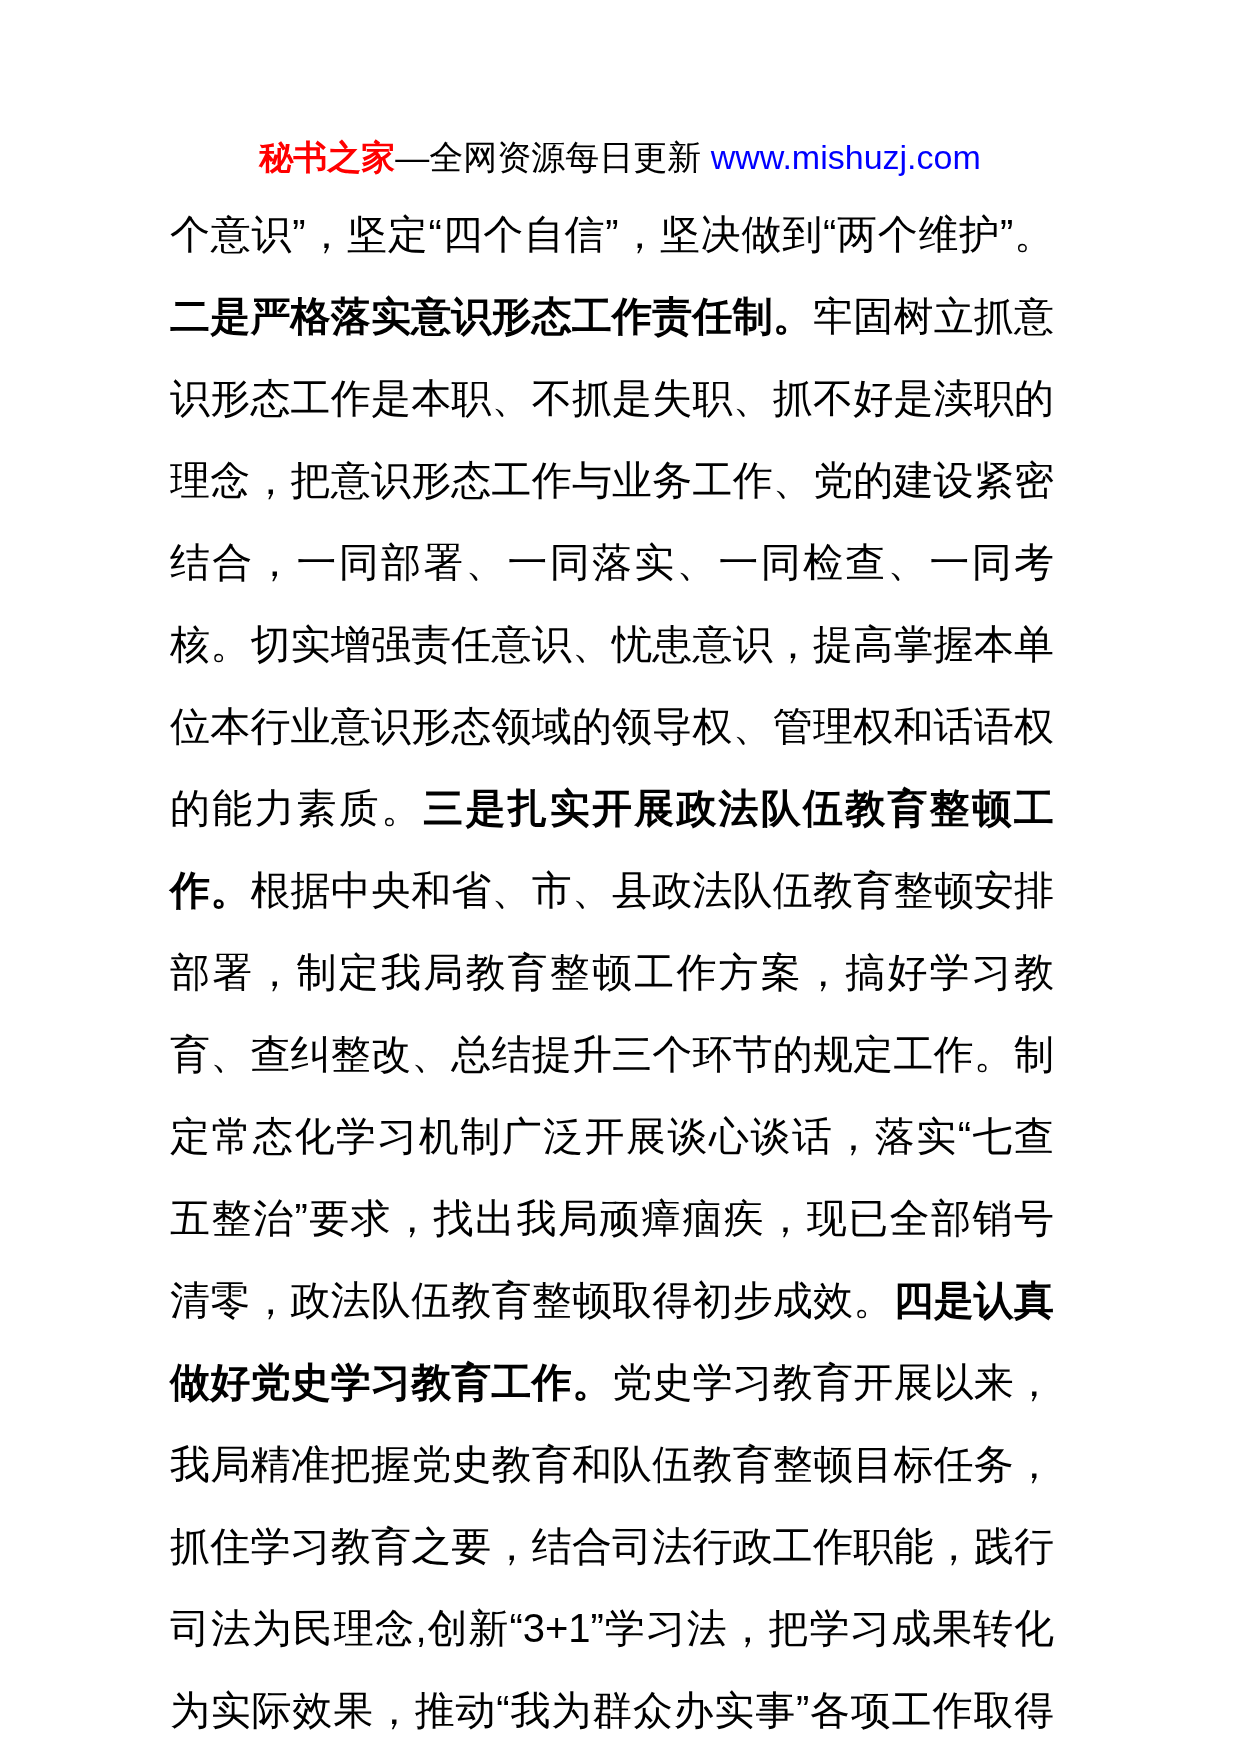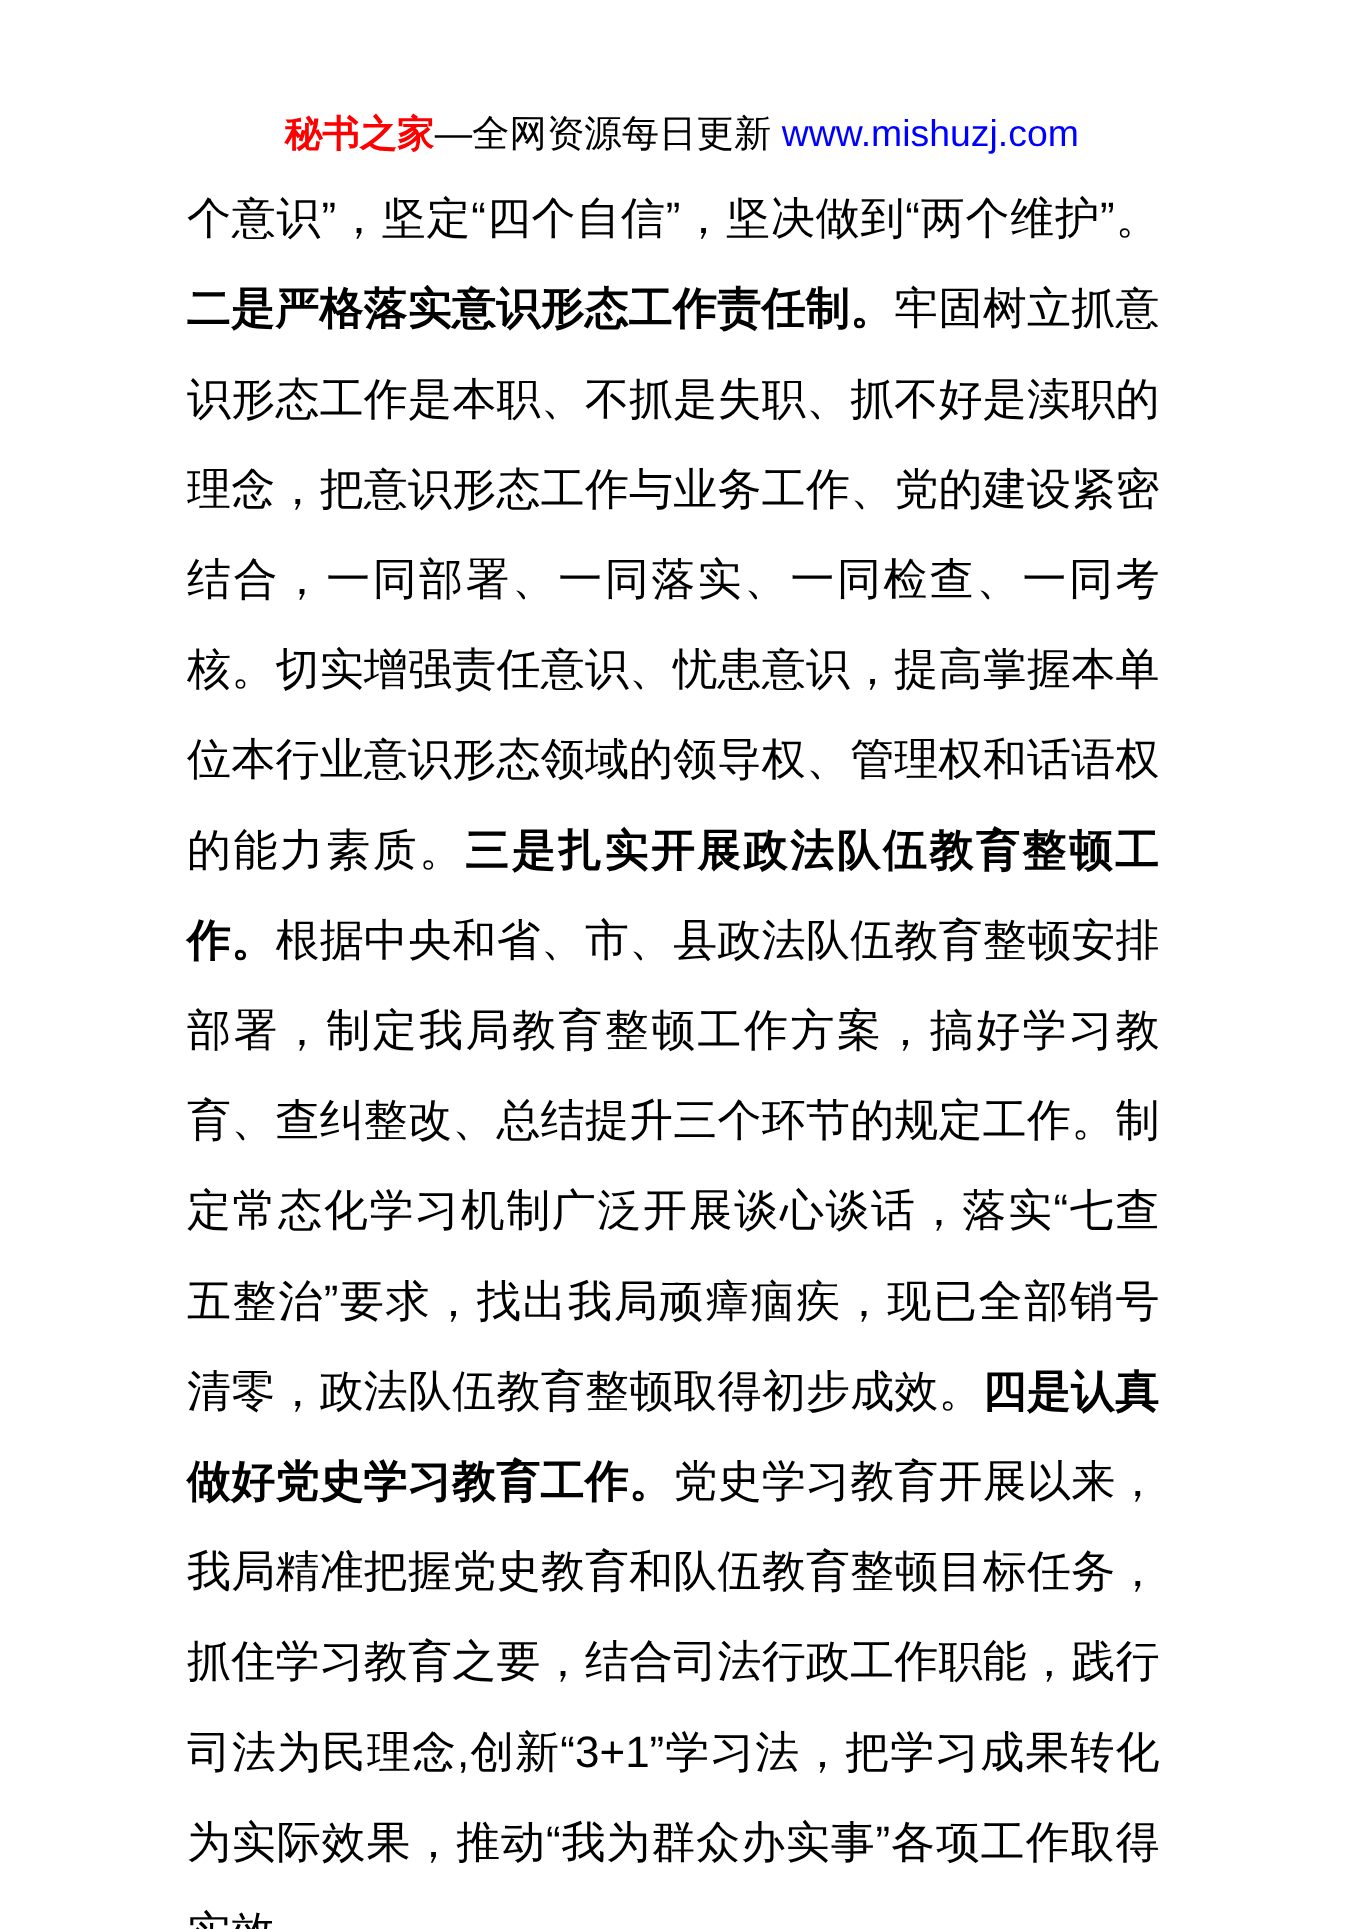--- a/index.html
+++ b/index.html
@@ -16,20 +16,21 @@
     font-family: "Liberation Sans", sans-serif;
     overflow: hidden;
   }
   .header {
     padding-top: 100px;
     height: 44px;
     line-height: 44px;
     text-align: center;
     font-size: 34px;
     white-space: pre;
+    margin-top: 35px;
   }
   .brand {
     font-weight: bold;
   }
   .content {
     margin: 14px 0 0 170px;
     width: 884px;
     font-size: 40px;
     line-height: 82px;
     text-align: justify;

